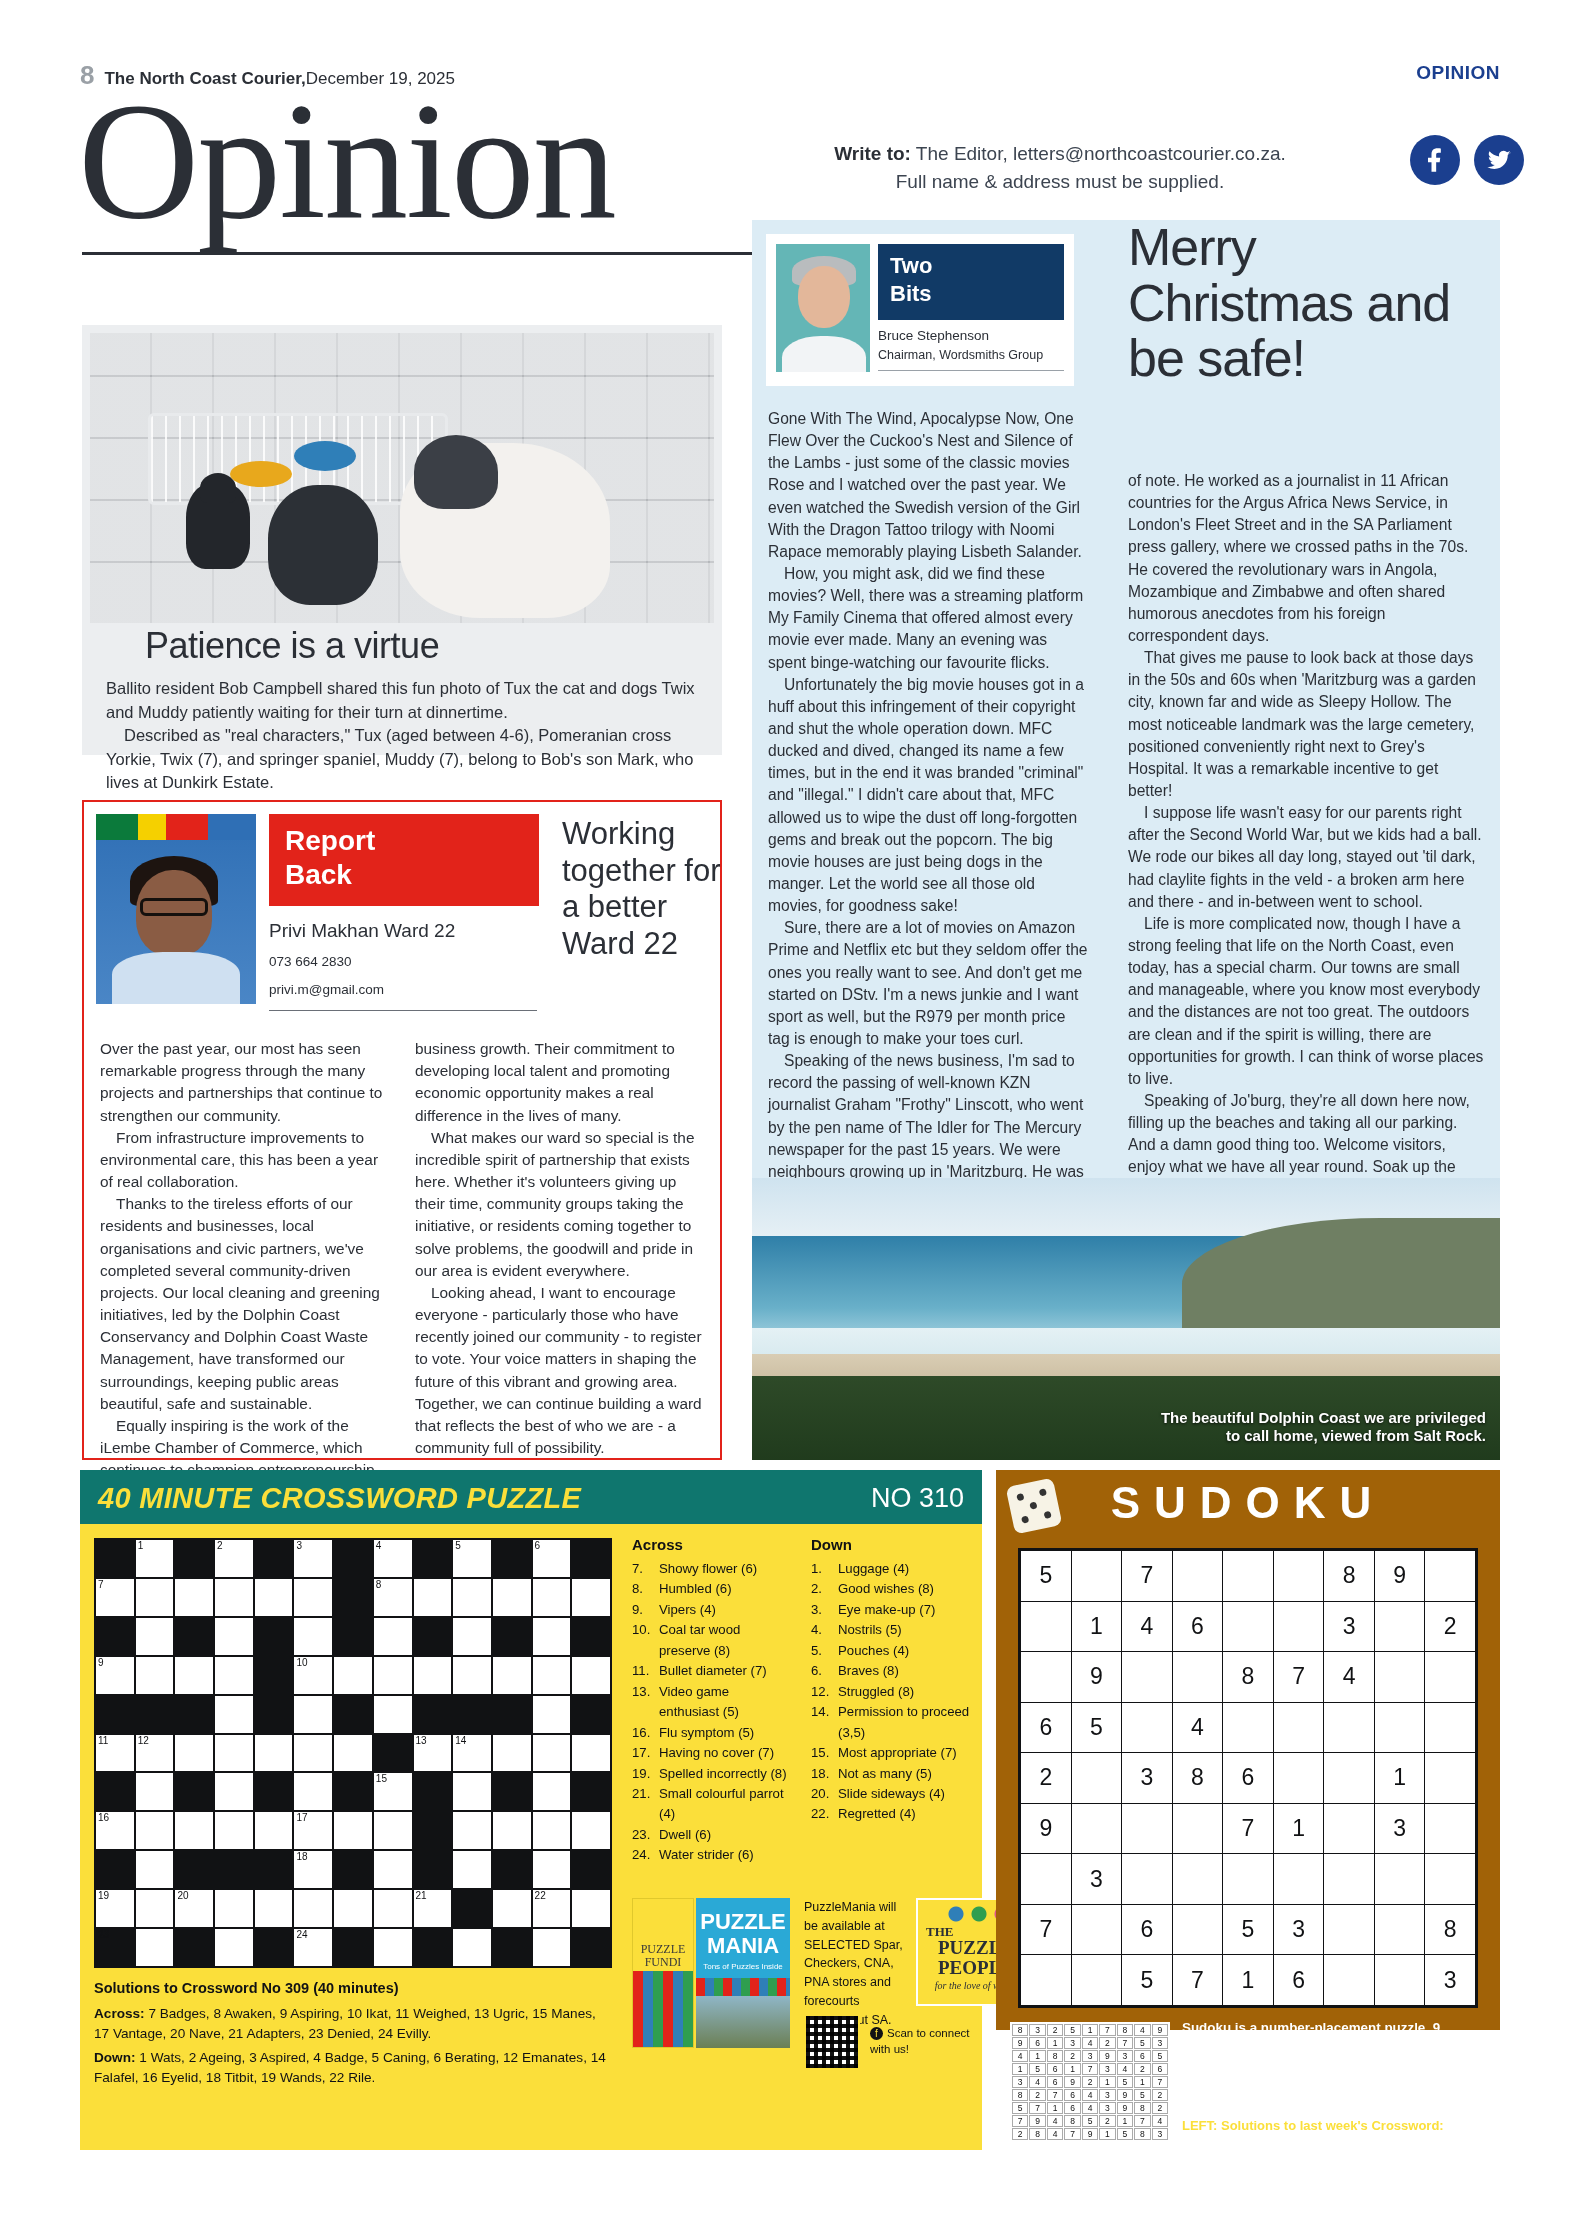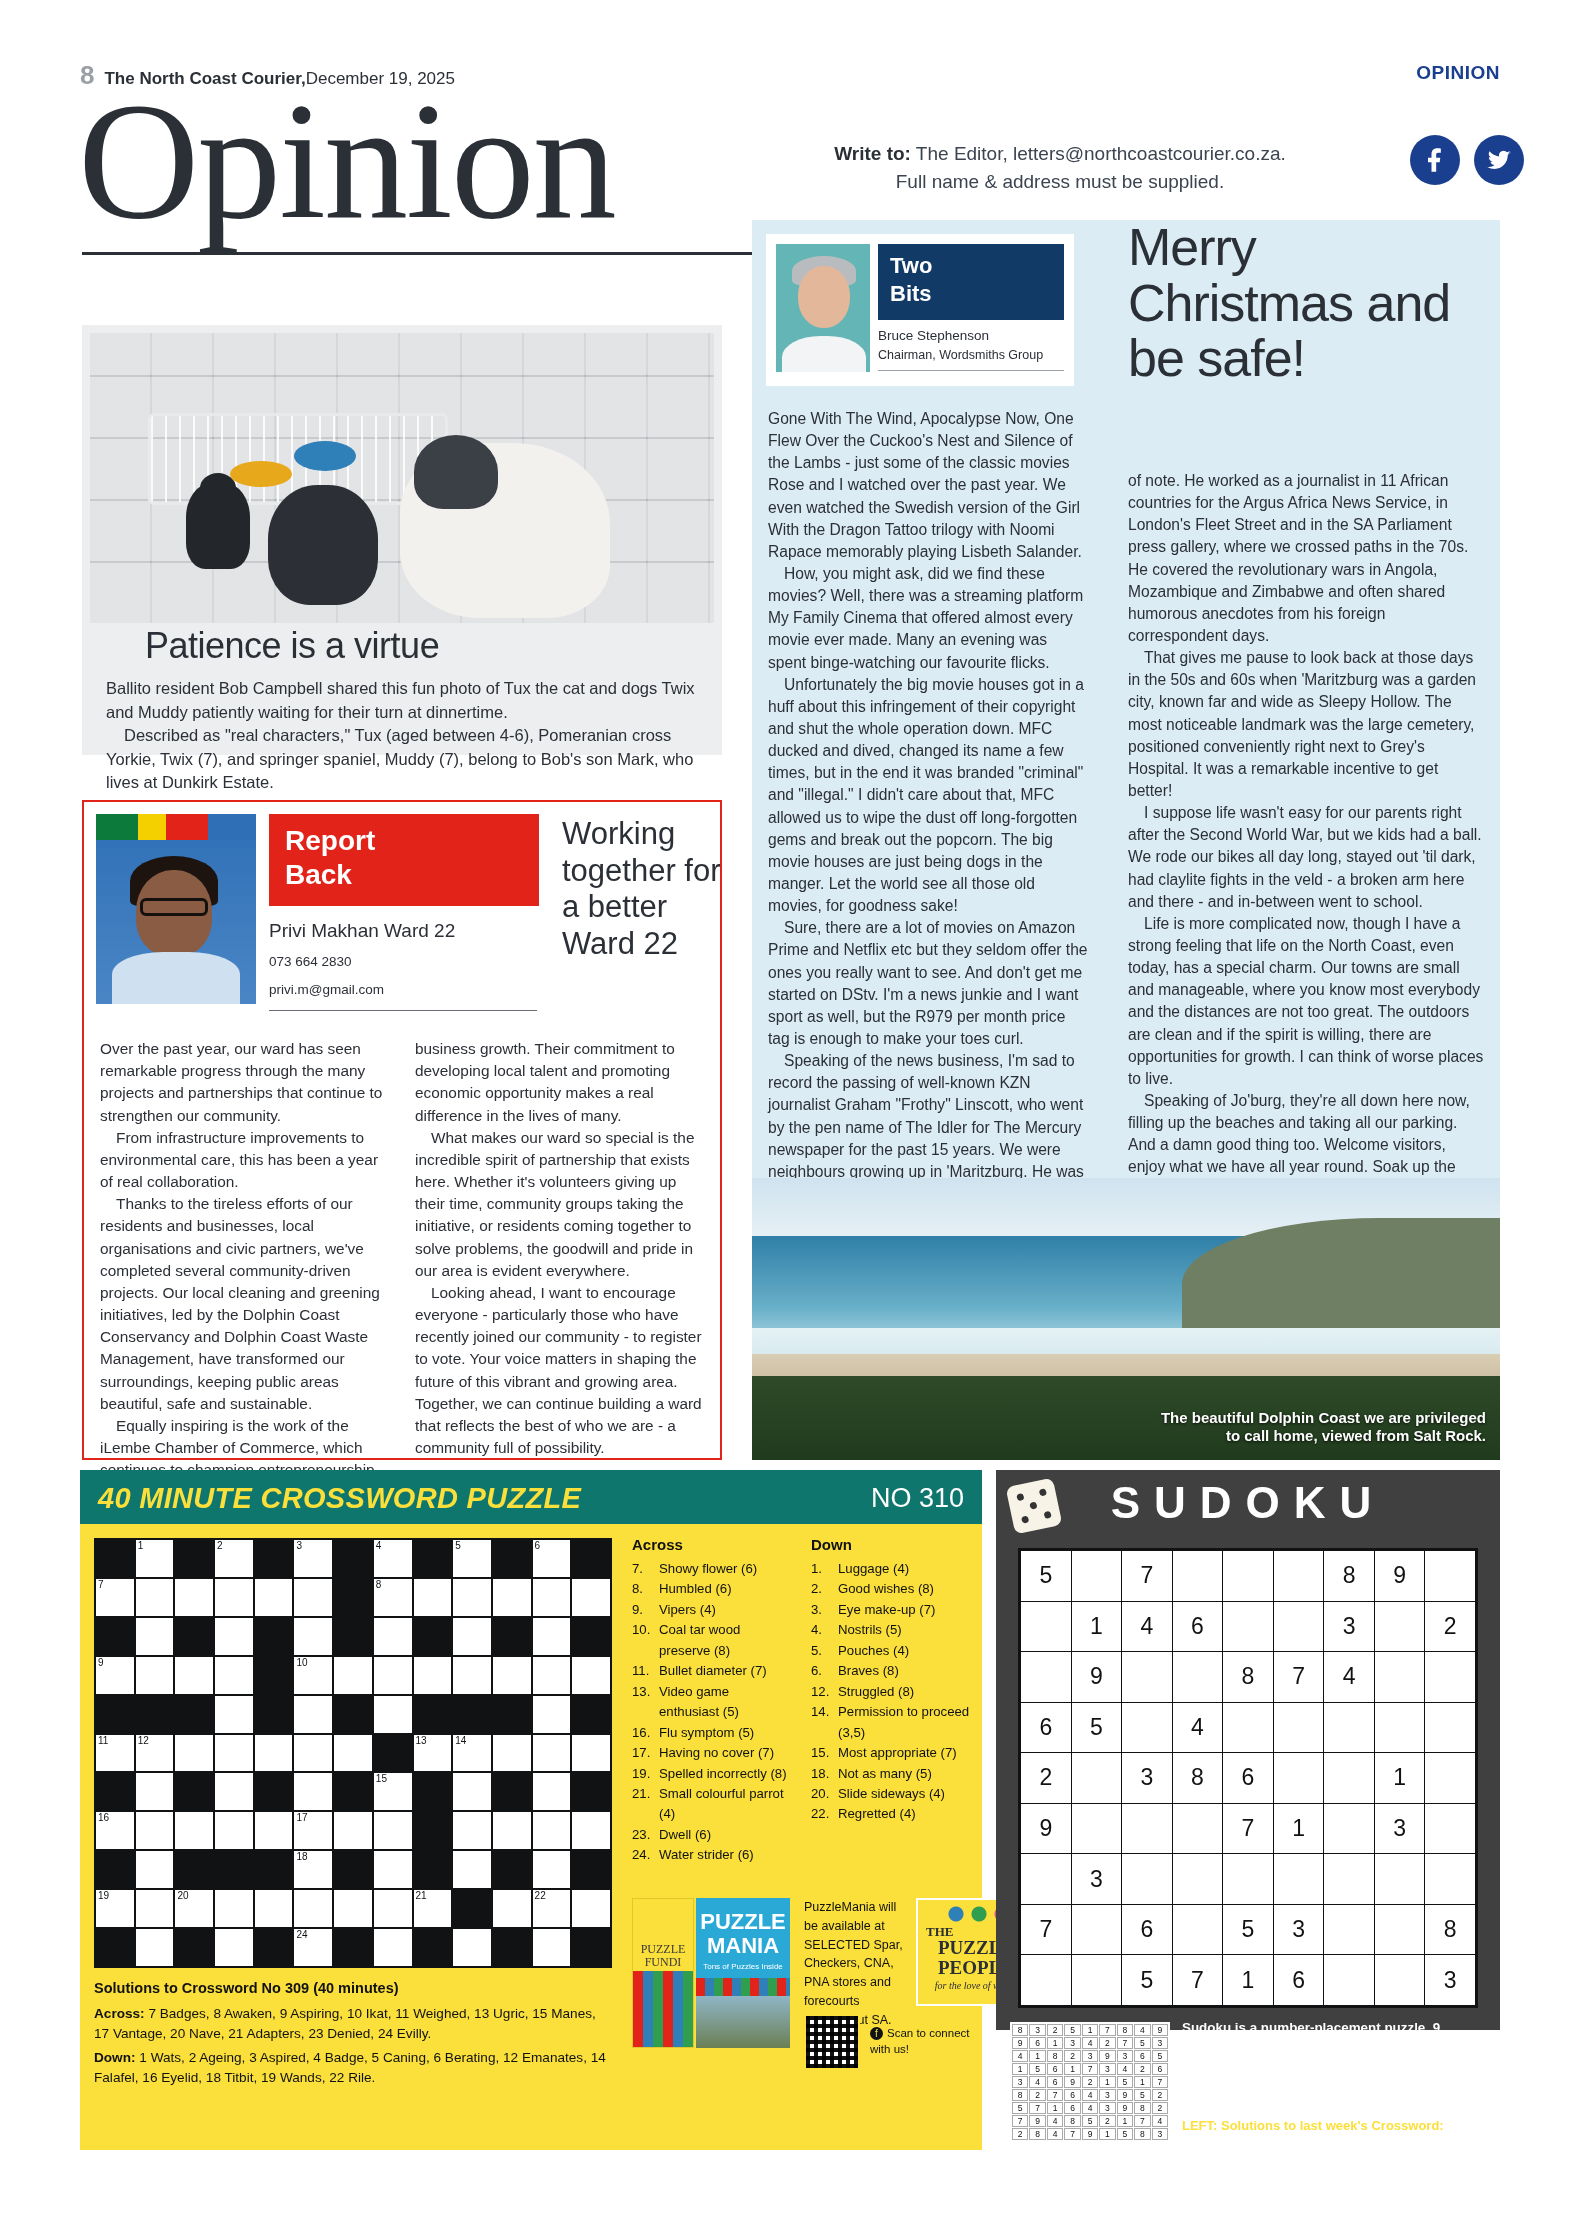--- a/index.html
+++ b/index.html
@@ -161,21 +161,21 @@
       background-blend-mode:multiply; border:2px solid #fbdf3a; }
   .scan-txt { position:absolute; left:238px; top:138px; width:110px; font-size:11.5px; line-height:1.35; color:#111214; }
   .scan-txt .fb { display:inline-block; width:13px; height:13px; border-radius:50%; background:#111214; color:#fbdf3a; font-size:10px; text-align:center; line-height:13px; margin-right:4px; }
 
   .cw-sol { position:absolute; left:14px; top:508px; width:520px; font-size:13.6px; line-height:1.45; color:#111214; }
   .cw-sol .h { font-weight:bold; font-size:14.5px; }
   .cw-sol .lbl { font-weight:bold; }
   .cw-sol p { margin:0 0 5px 0; }
 
   
-  .sd-panel { position:absolute; left:996px; top:1470px; width:504px; height:560px; background:#404040; }
+  .sd-panel { position:absolute; left:996px; top:1470px; width:504px; height:560px; background:#a16207; }
   .sd-title { position:absolute; left:0; top:8px; width:100%; text-align:center; color:#fff; font-size:44px; font-weight:bold; letter-spacing:14px; }
   .sd-dice { position:absolute; left:14px; top:12px; width:48px; height:48px; background:#f7f3e6; border-radius:8px; transform:rotate(-12deg); }
   .sd-dice i { position:absolute; width:7px; height:7px; background:#333; border-radius:50%; }
   .sd-grid { position:absolute; left:22px; top:78px; width:460px; height:460px; background:#111214; display:grid;
              grid-template-columns:repeat(9,1fr); grid-template-rows:repeat(9,1fr); gap:1px; padding:3px; }
   .sd-cell { background:#fff; display:flex; align-items:center; justify-content:center; font-size:23px; color:#111214; }
   .sd-cell.br { box-shadow: 3px 0 0 0 #111214; }
   .sd-cell.bb { box-shadow: 0 3px 0 0 #111214; }
   .sd-cell.br.bb { box-shadow: 3px 0 0 0 #111214, 0 3px 0 0 #111214; }
 
@@ -248,21 +248,21 @@
       <span class="l1">Report</span>
       <span class="l2">Back</span>
     </div>
     <div class="rb-name">Privi Makhan Ward 22</div>
     <div class="rb-phone">073 664 2830</div>
     <div class="rb-mail">privi.m@gmail.com</div>
     <div class="rb-underline"></div>
     <div class="rb-title">Working together for a better Ward 22</div>
     <div class="rb-cols">
       <div class="col">
-        <p>Over the past year, our ward has seen remarkable progress through the many projects and partnerships that continue to strengthen our community.</p>
+        <p>Over the past year, our most has seen remarkable progress through the many projects and partnerships that continue to strengthen our community.</p>
         <p>From infrastructure improvements to environmental care, this has been a year of real collaboration.</p>
         <p>Thanks to the tireless efforts of our residents and businesses, local organisations and civic partners, we've completed several community-driven projects. Our local cleaning and greening initiatives, led by the Dolphin Coast Conservancy and Dolphin Coast Waste Management, have transformed our surroundings, keeping public areas beautiful, safe and sustainable.</p>
         <p>Equally inspiring is the work of the iLembe Chamber of Commerce, which continues to champion entrepreneurship and support small</p>
       </div>
       <div class="col">
         <p>business growth. Their commitment to developing local talent and promoting economic opportunity makes a real difference in the lives of many.</p>
         <p>What makes our ward so special is the incredible spirit of partnership that exists here. Whether it's volunteers giving up their time, community groups taking the initiative, or residents coming together to solve problems, the goodwill and pride in our area is evident everywhere.</p>
         <p>Looking ahead, I want to encourage everyone - particularly those who have recently joined our community - to register to vote. Your voice matters in shaping the future of this vibrant and growing area. Together, we can continue building a ward that reflects the best of who we are - a community full of possibility.</p>
       </div>
     </div>

